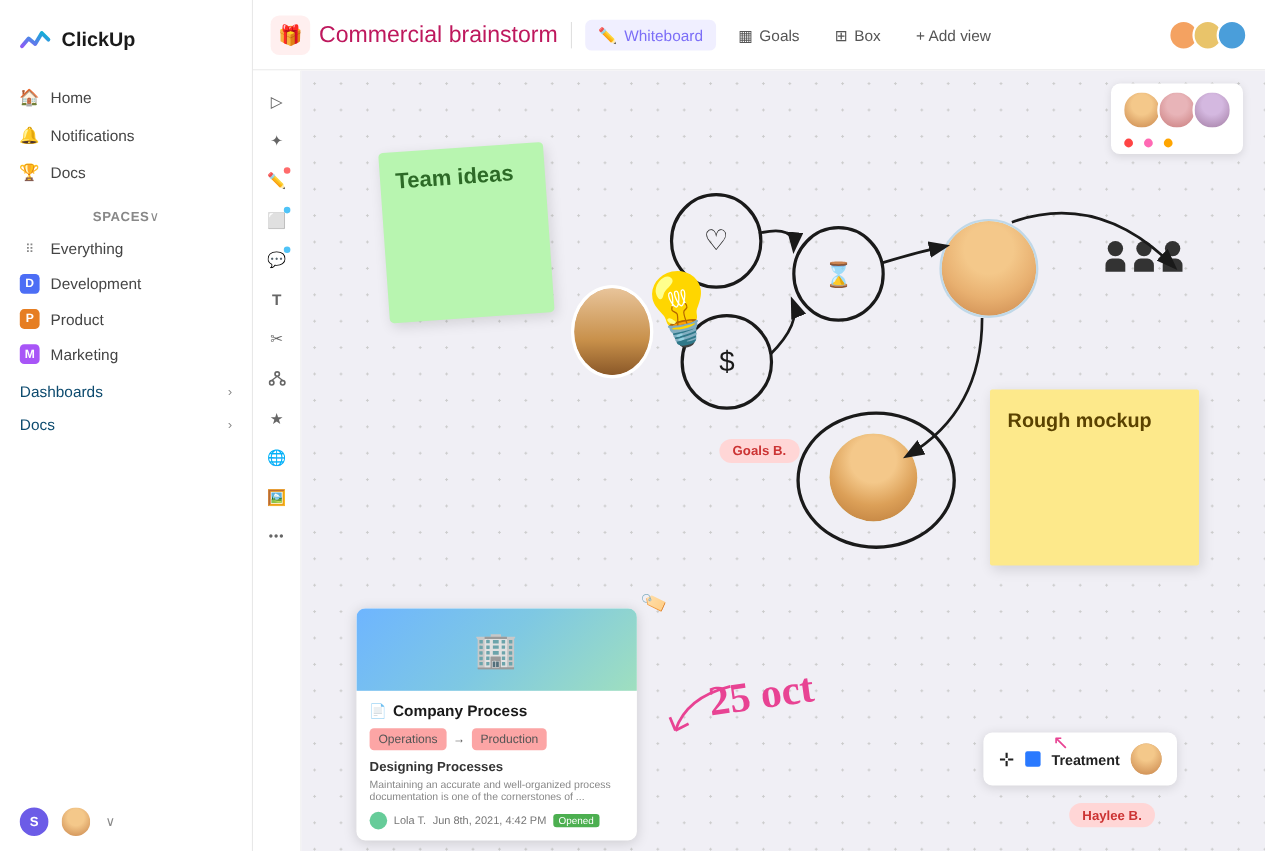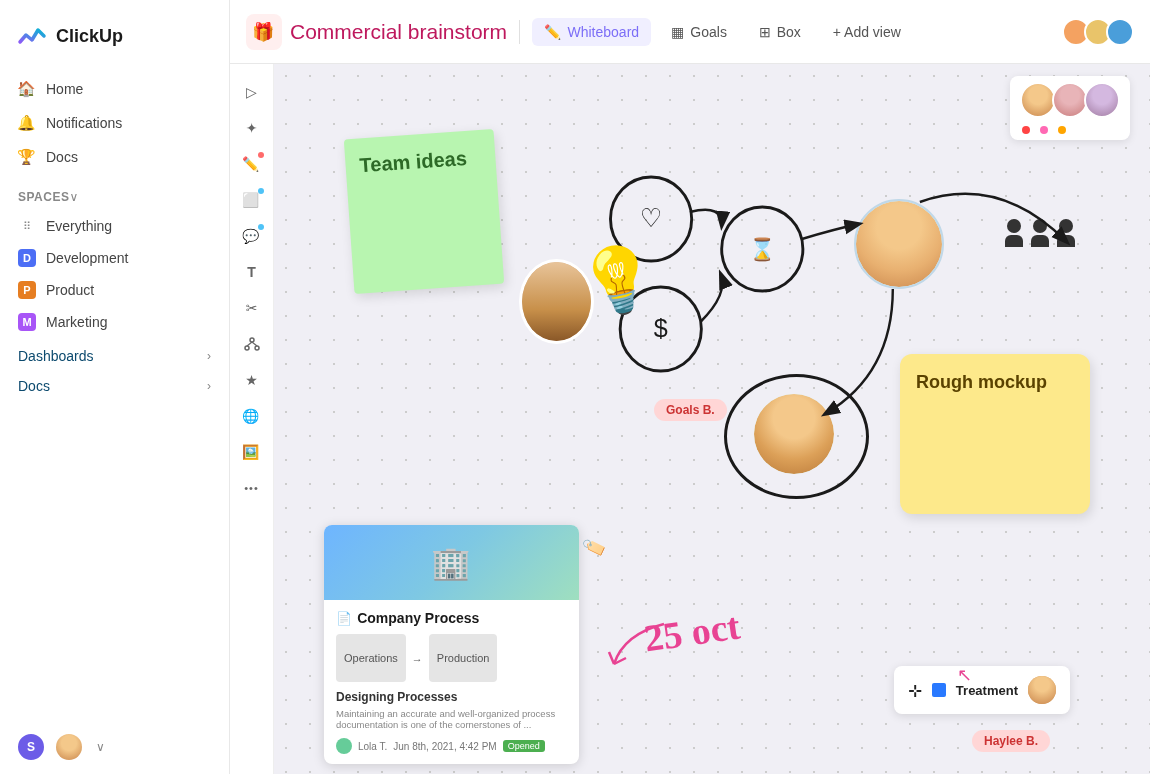--- a/index.html
+++ b/index.html
@@ -42,21 +42,21 @@
       border-radius: 6px;
       cursor: pointer;
       font-size: 14px;
       color: #444;
     }
     .nav-icon { width: 18px; height: 18px; display: flex; align-items: center; justify-content: center; color: #888; font-size: 15px; }
 
     .spaces-header {
       display: flex;
       align-items: center;
-      justify-content: flex-start;
+      justify-content: center;
       padding: 12px 18px 6px;
     }
     .spaces-label {
       font-size: 12px;
       font-weight: 600;
       color: #888;
       text-transform: uppercase;
       letter-spacing: 0.5px;
     }
     .spaces-chevron { color: #888; font-size: 12px; cursor: pointer; }
@@ -256,21 +256,21 @@
       transform: rotate(-4deg);
       box-shadow: 2px 4px 12px rgba(0,0,0,0.12);
     }
     .sticky-yellow {
       position: absolute;
       top: 290px;
       right: 60px;
       width: 190px;
       height: 160px;
       background: #fde98b;
-      border-radius: 12px;
+      border-radius: 2px;
       padding: 18px 16px;
       font-size: 18px;
       font-weight: 800;
       color: #5a4200;
       box-shadow: 2px 4px 12px rgba(0,0,0,0.12);
     }
 
     
     .doc-card {
       position: absolute;
@@ -296,23 +296,23 @@
     .doc-text { font-size: 10px; color: #777; line-height: 1.4; }
     .doc-flow {
       display: flex;
       align-items: center;
       gap: 6px;
       margin: 8px 0;
       font-size: 11px;
       color: #555;
     }
     .doc-flow-tag {
-      background: #e5e5e5;
+      background: #fca5a5;
       border-radius: 4px;
-      padding: 18px 8px;
+      padding: 4px 8px;
       font-size: 11px;
     }
     .doc-section-title { font-size: 12px; font-weight: 600; color: #333; margin-bottom: 4px; }
     .doc-small-text { font-size: 9.5px; color: #888; }
     .doc-footer {
       display: flex;
       align-items: center;
       gap: 6px;
       margin-top: 8px;
       font-size: 10px;

